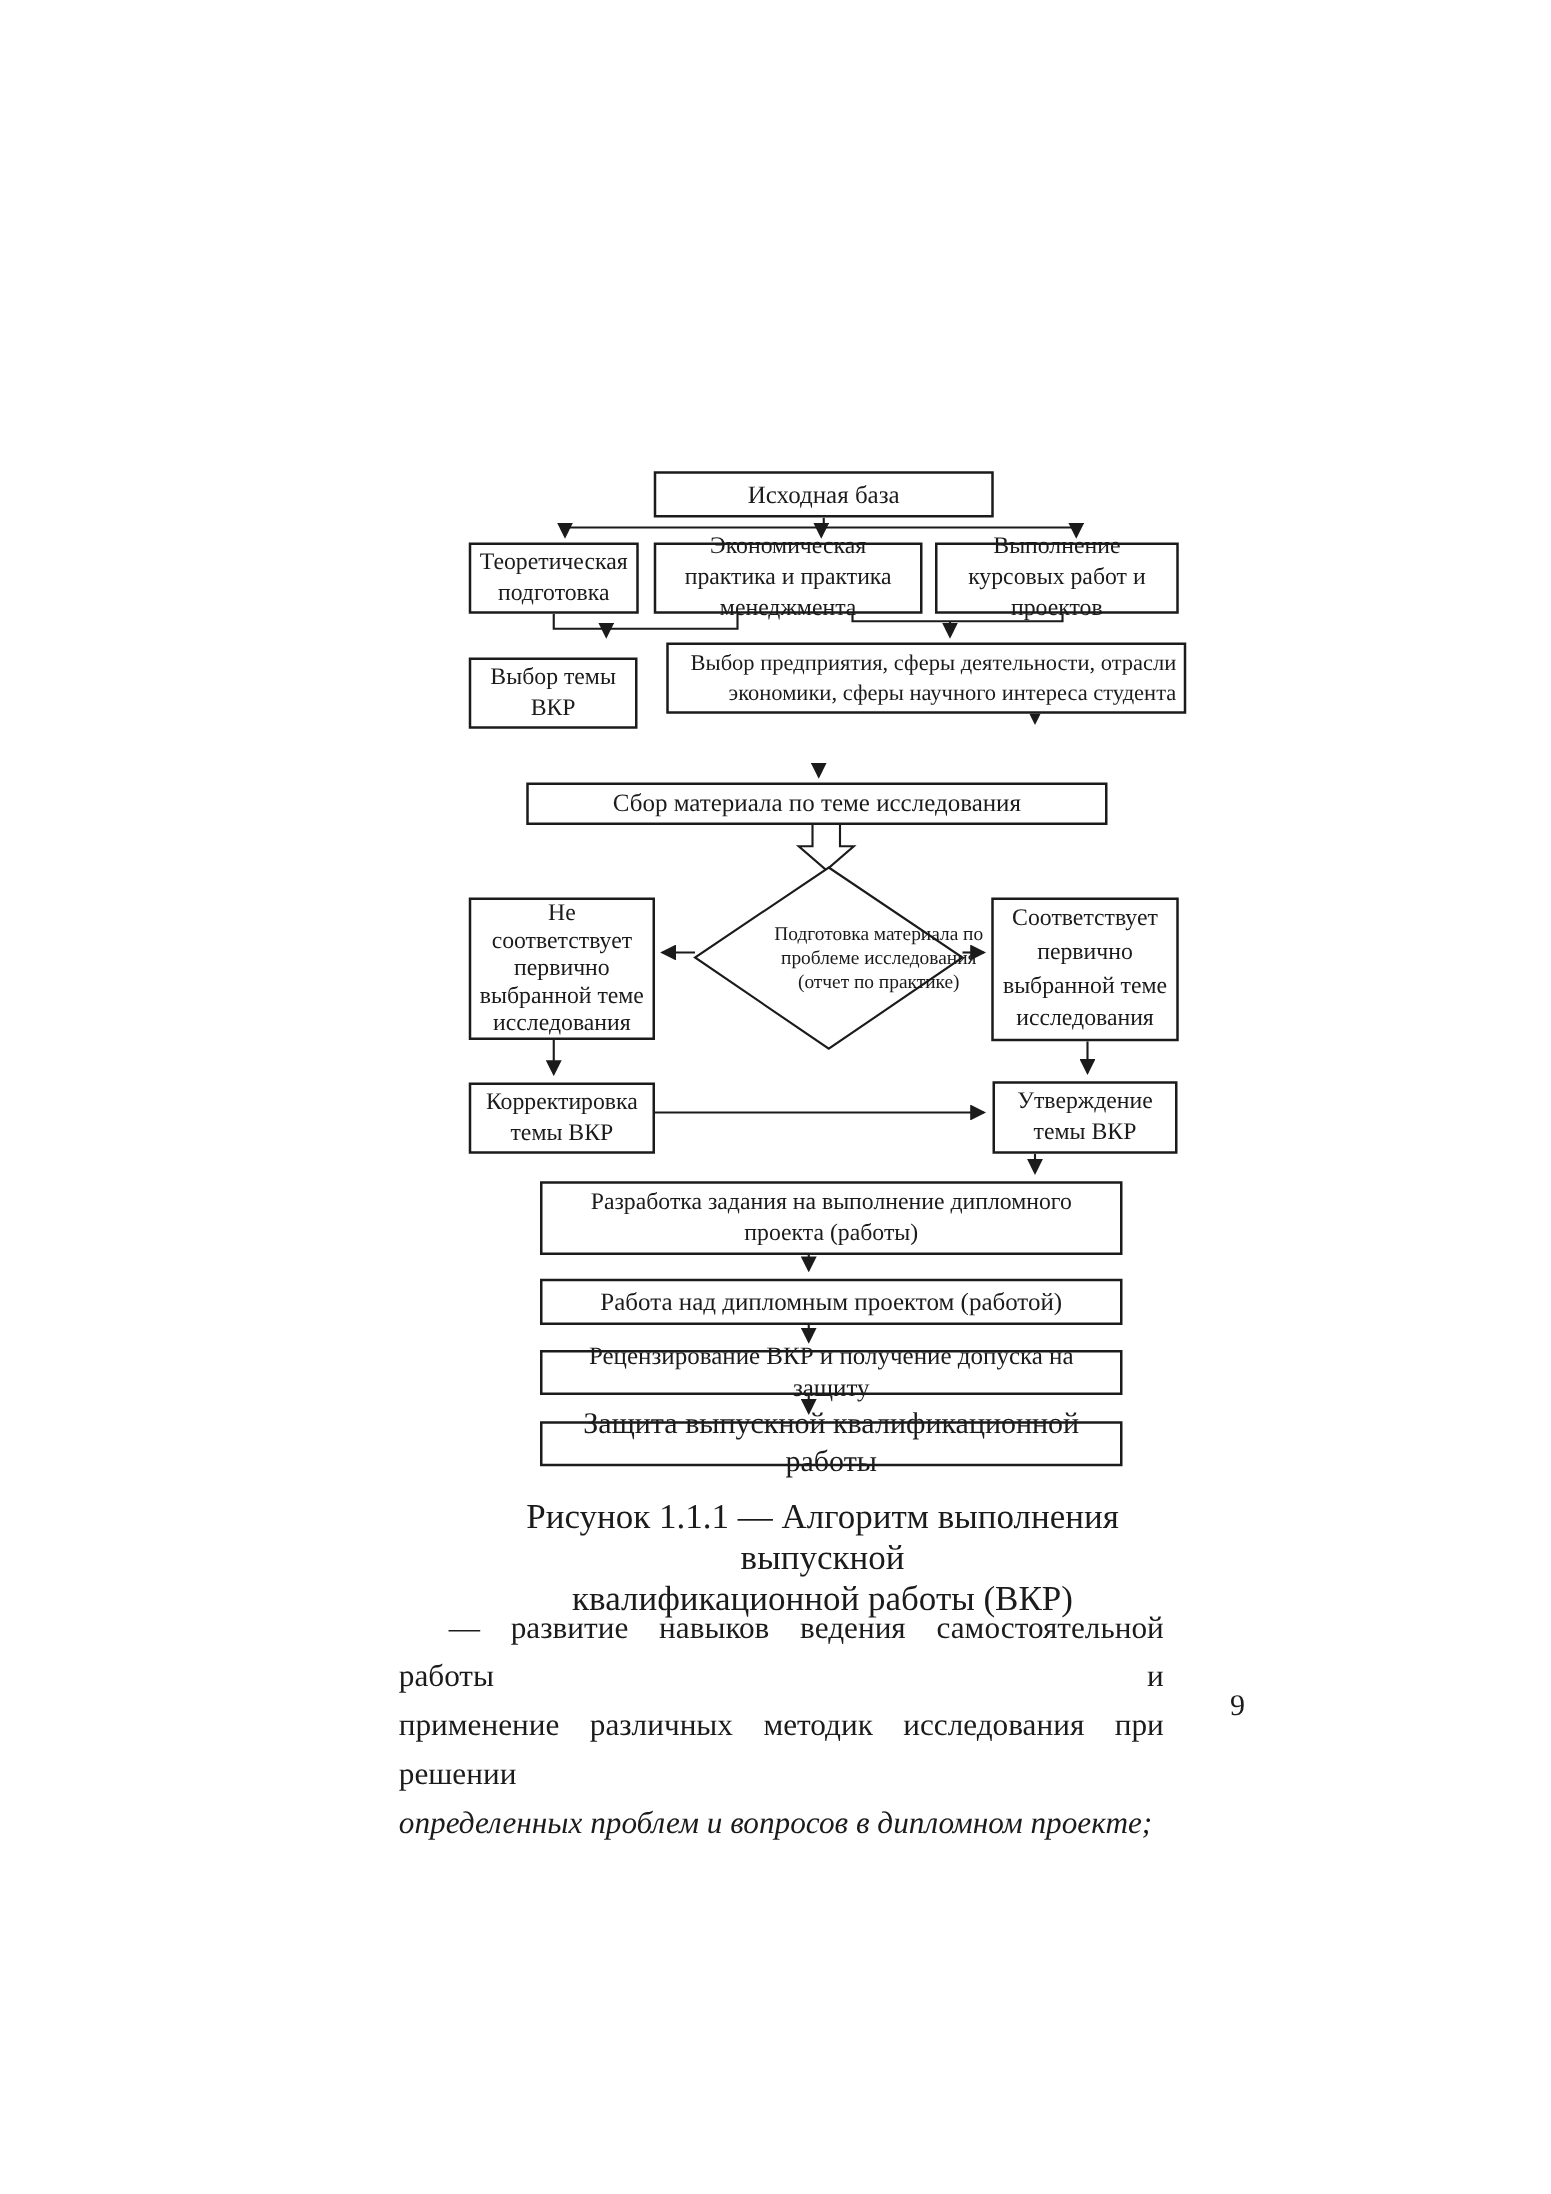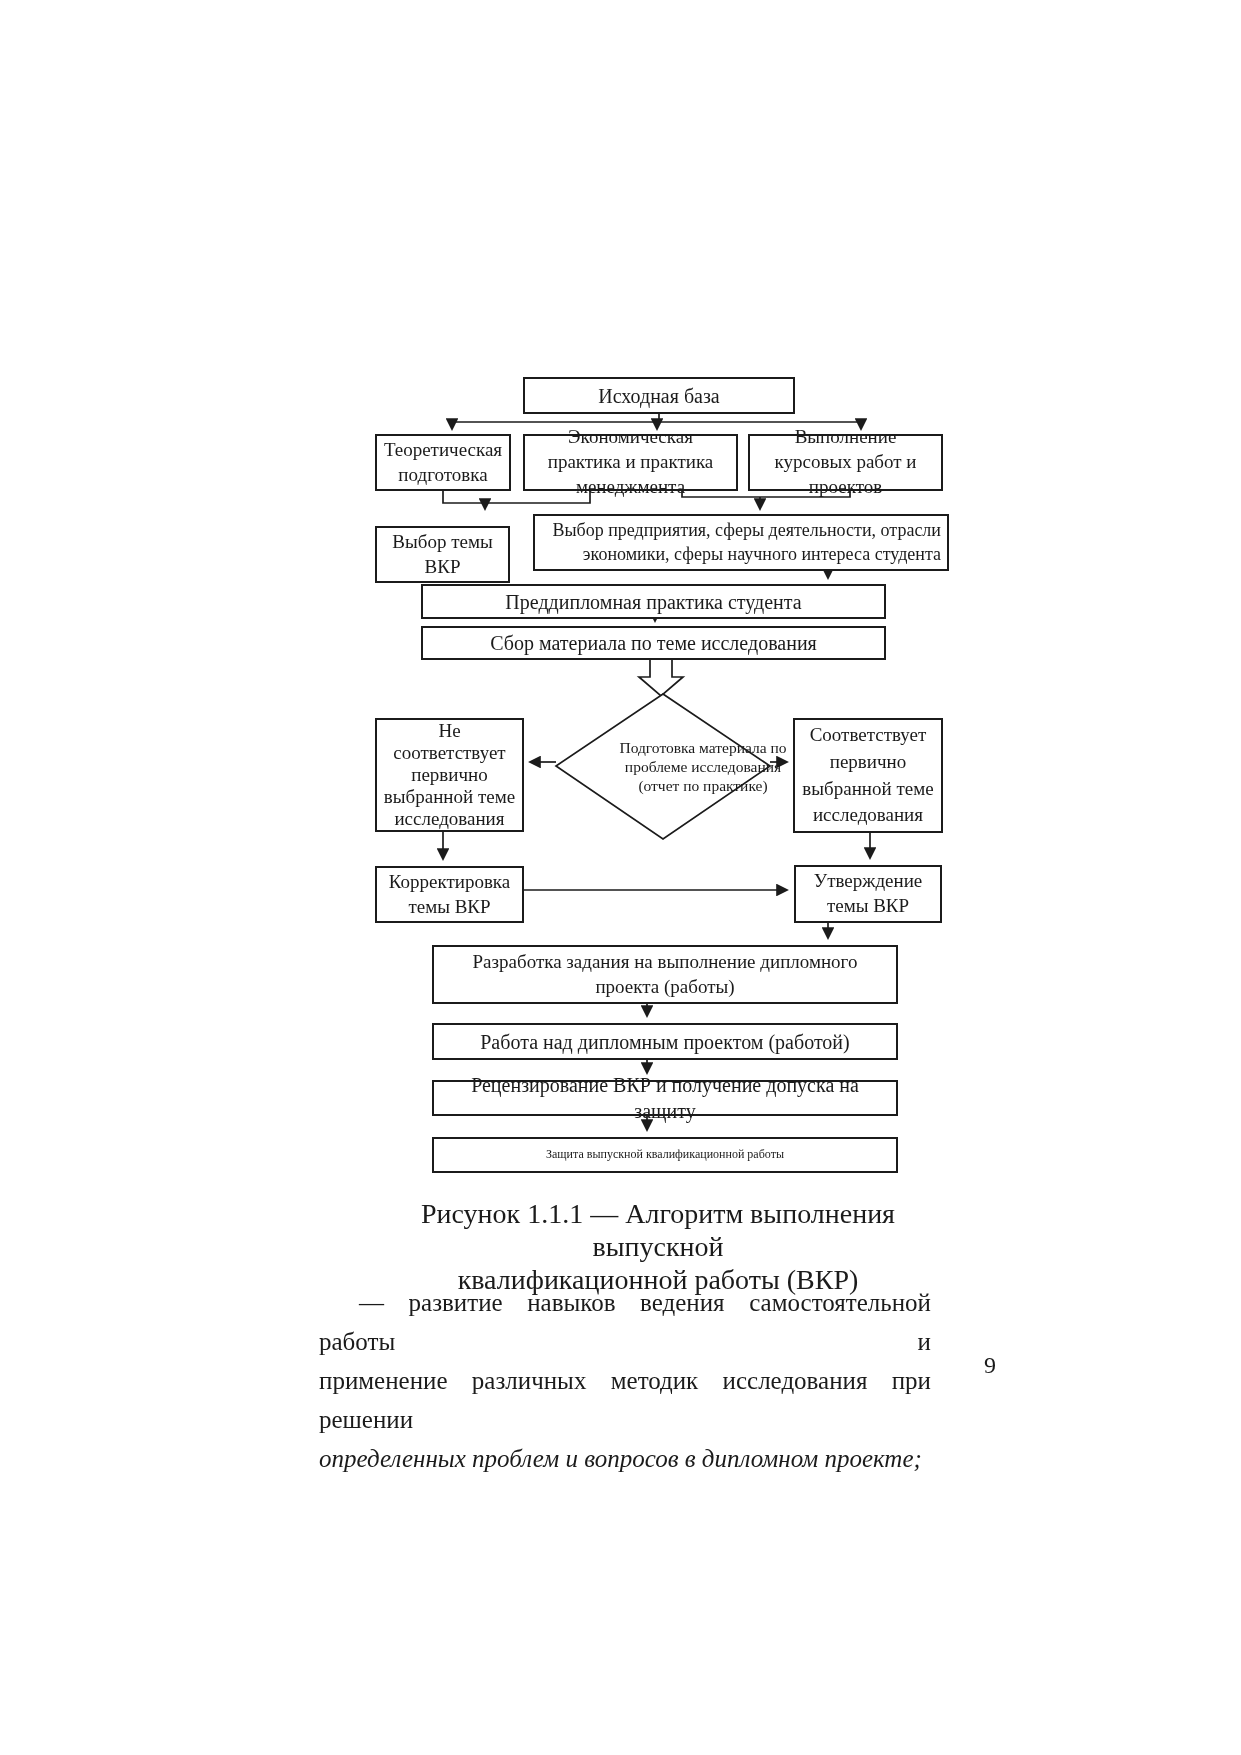--- a/index.html
+++ b/index.html
@@ -33,21 +33,21 @@
                   font-size:18px;line-height:1.32;justify-content:flex-start;text-align:right;}
   #n-preddipl  {left:421px;top:584px;width:465px;height:35px;font-size:20px;}
   #n-sbor      {left:421px;top:626px;width:465px;height:34px;font-size:20px;}
   #n-ne-sootv  {left:375px;top:718px;width:149px;height:114px;line-height:1.16;}
   #n-sootv     {left:793px;top:718px;width:150px;height:115px;line-height:1.4;}
   #n-korrekt   {left:375px;top:866px;width:149px;height:57px;}
   #n-utverzh   {left:794px;top:865px;width:148px;height:58px;}
   #n-razrab    {left:432px;top:945px;width:466px;height:59px;}
   #n-rabota    {left:432px;top:1023px;width:466px;height:37px;font-size:20px;}
   #n-recenz    {left:432px;top:1080px;width:466px;height:36px;font-size:20px;}
-  #n-zashchita {left:432px;top:1137px;width:466px;height:36px;font-size:12px;}
+  #n-zashchita {left:432px;top:1137px;width:466px;height:36px;font-size:24px;}
   #n-decision{
     position:absolute;left:573px;top:700px;width:180px;height:135px;
     display:flex;align-items:center;justify-content:center;text-align:center;
     font-size:15.5px;line-height:1.22;margin-left:40px;
   }
   .caption{
     position:absolute;left:358px;top:1197px;width:600px;
     text-align:center;font-size:28px;line-height:33px;
   }
   .body-text{
@@ -112,21 +112,20 @@
 
       <polygon points="663,694 770,766 663,839 556,766" fill="#ffffff" stroke="#1b1b1b" stroke-width="1.7"></polygon>
     </svg>
 
     <div class="node" id="n-ishodnaya">Исходная база</div>
     <div class="node" id="n-teor">Теоретическая подготовка</div>
     <div class="node" id="n-ekon">Экономическая практика и практика менеджмента</div>
     <div class="node" id="n-kurs">Выполнение курсовых работ и проектов</div>
     <div class="node" id="n-vybor-temy">Выбор темы ВКР</div>
     <div class="node" id="n-vybor-predpr">Выбор предприятия, сферы деятельности, отрасли экономики, сферы научного интереса студента</div>
-    <div class="node" id="n-preddipl">Преддипломная практика студента</div>
     <div class="node" id="n-sbor">Сбор материала по теме исследования</div>
     <div id="n-decision">Подготовка материала по проблеме исследования (отчет по практике)</div>
     <div class="node" id="n-ne-sootv">Не соответствует первично выбранной теме исследования</div>
     <div class="node" id="n-sootv">Соответствует первично выбранной теме исследования</div>
     <div class="node" id="n-korrekt">Корректировка темы ВКР</div>
     <div class="node" id="n-utverzh">Утверждение темы ВКР</div>
     <div class="node" id="n-razrab">Разработка задания на выполнение дипломного проекта (работы)</div>
     <div class="node" id="n-rabota">Работа над дипломным проектом (работой)</div>
     <div class="node" id="n-recenz">Рецензирование ВКР и получение допуска на защиту</div>
     <div class="node" id="n-zashchita">Защита выпускной квалификационной работы</div>

